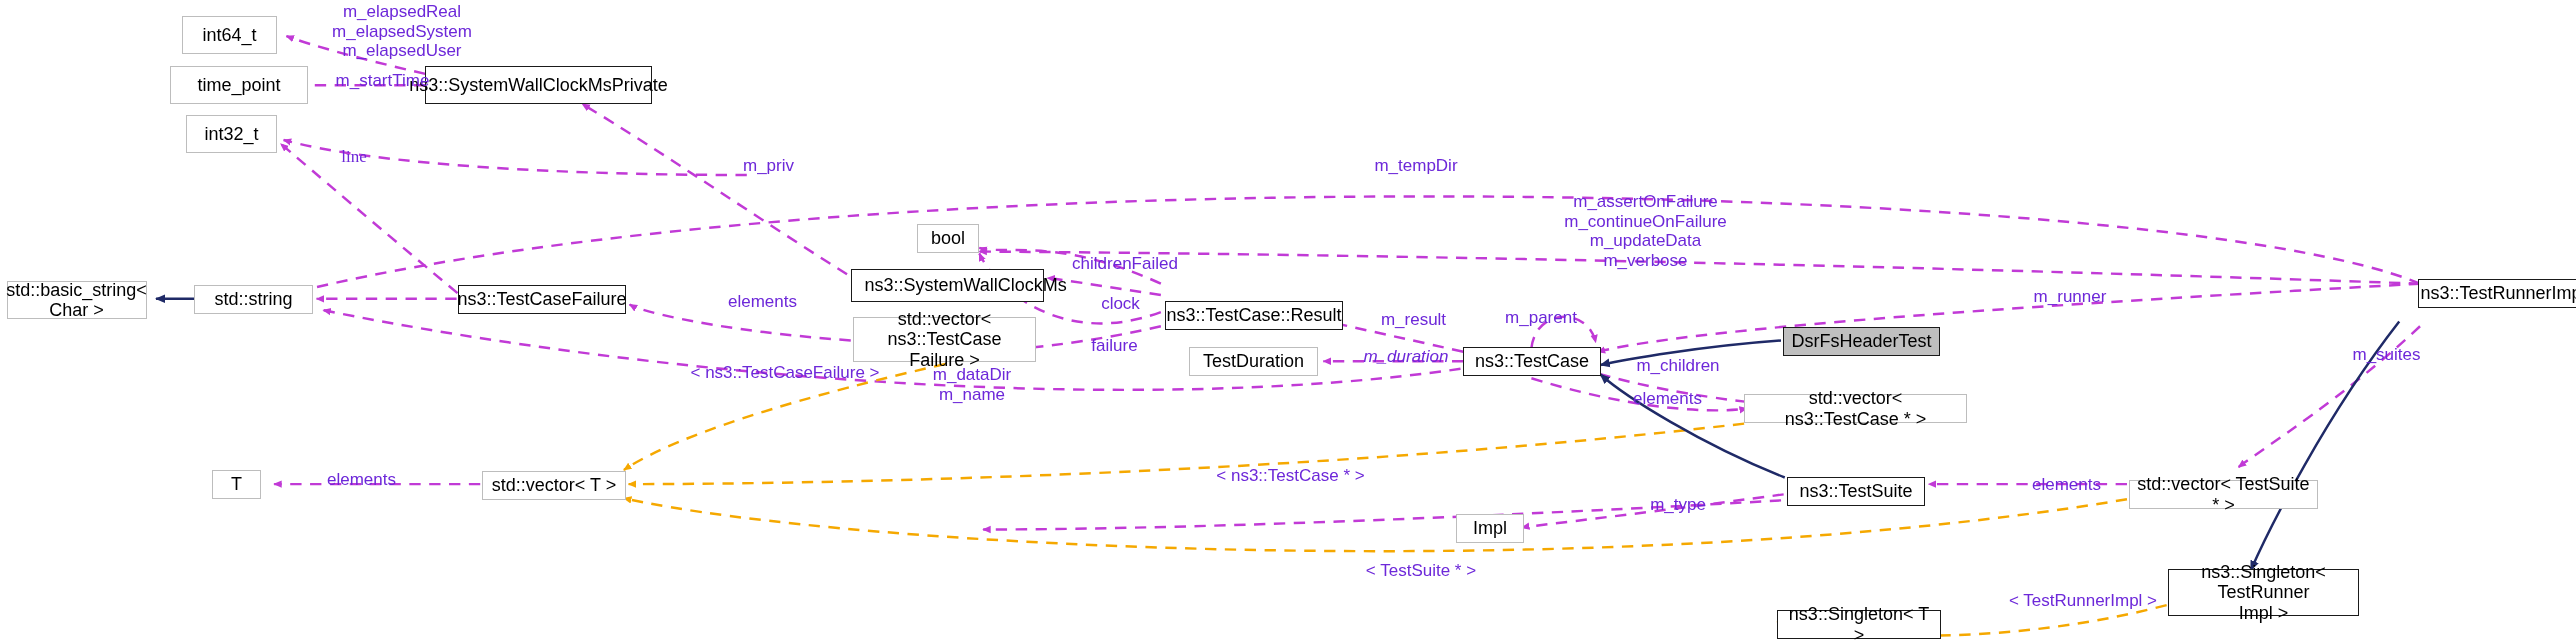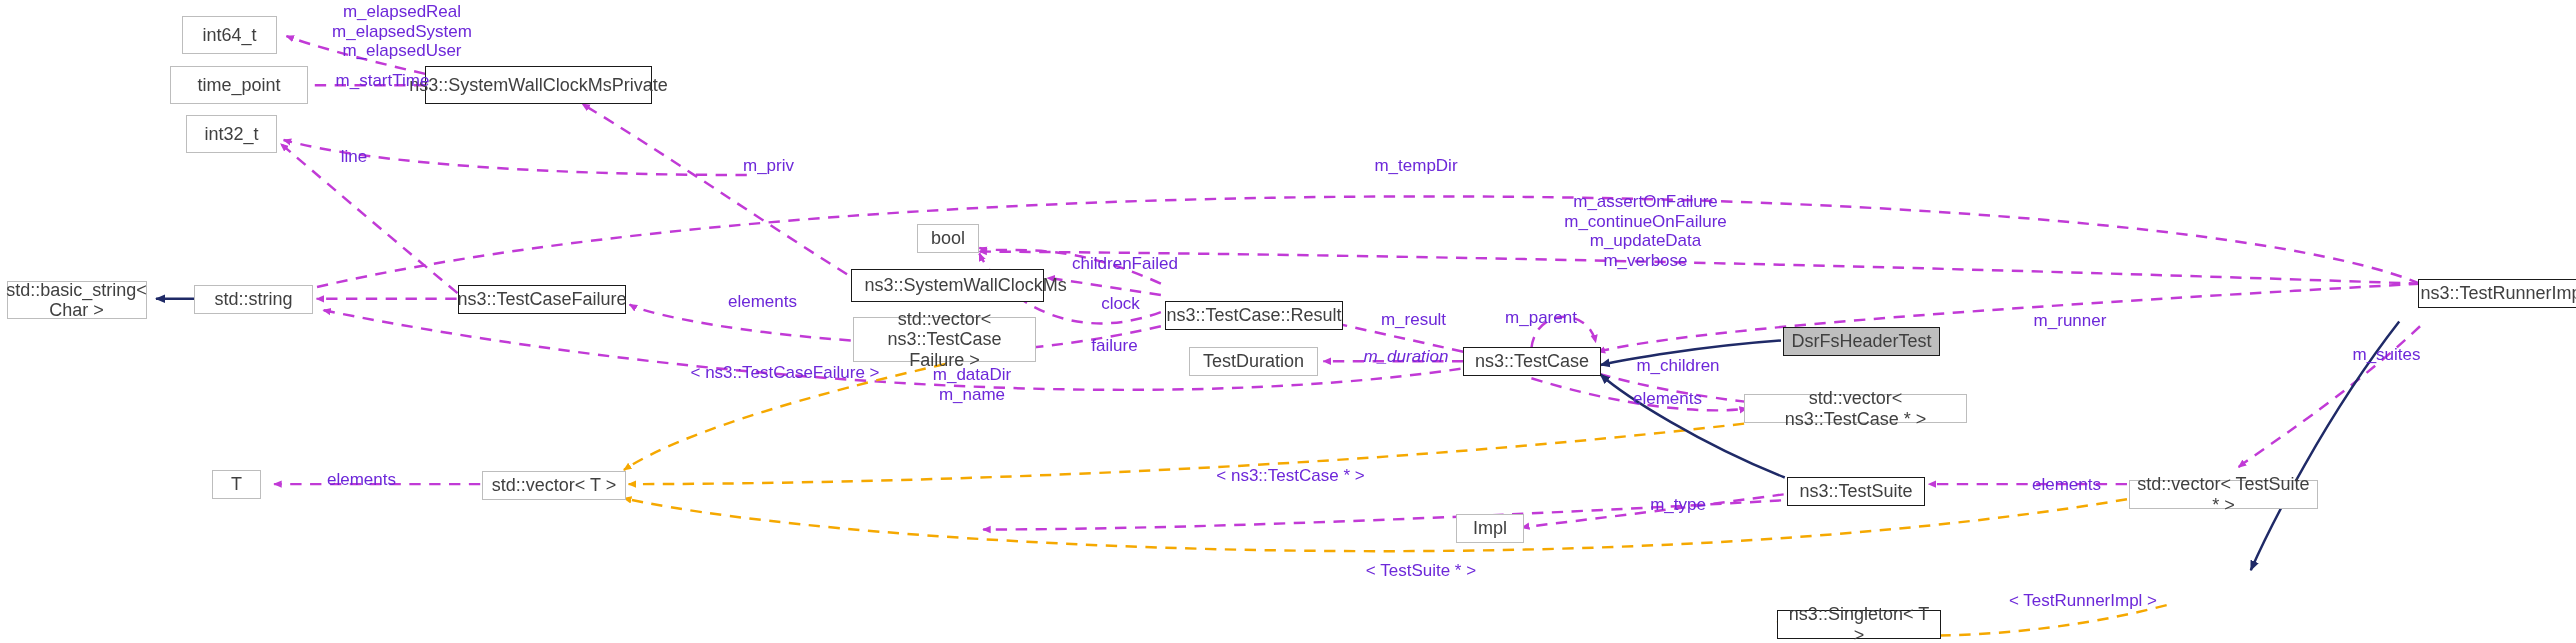--- a/index.html
+++ b/index.html
@@ -24,21 +24,21 @@
     pointer-events: none;
   }
   .node {
     position: absolute;
     box-sizing: border-box;
     display: flex;
     align-items: center;
     justify-content: center;
     text-align: center;
     background: #ffffff;
-    color: #404040;
+    color: #000000;
     font-size: 18px;
     line-height: 1.12;
     white-space: pre-line;
     padding: 1.9px 5.7px;
   }
   
   .node.plain {
     border: 0.9px solid #bdbdbd;
   }
   
@@ -191,48 +191,50 @@
   <div class="node plain" style="left:482px;top:471px;width:144px;height:29px;">std::vector&lt; T &gt;</div>
 
   <div class="node strong" style="left:1787px;top:477px;width:138px;height:29px;">ns3::TestSuite</div>
 
   <div class="node plain" style="left:2129px;top:480px;width:189px;height:29px;">std::vector&lt; TestSuite * &gt;</div>
 
   <div class="node plain" style="left:1456px;top:514px;width:68px;height:29px;">Impl</div>
 
   <div class="node strong" style="left:2418px;top:279px;width:170px;height:29px;">ns3::TestRunnerImpl</div>
 
+  <div class="node strong" style="left:2168px;top:569px;width:191px;height:47px;">ns3::Singleton&lt; TestRunner
+Impl &gt;</div>
 
   <div class="node strong" style="left:1777px;top:610px;width:164px;height:29px;text-align:center;">ns3::Singleton&lt; T &gt;</div>
 
   <div class="edge-label" style="left:279px;top:1.9px;width:246px;">m_elapsedReal
 m_elapsedSystem
 m_elapsedUser</div>
 
   <div class="edge-label" style="left:307px;top:71px;width:151px;">m_startTime</div>
 
-  <div class="edge-label" style="left:321px;top:147px;width:66px;">line</div>
+  <div class="edge-label" style="left:321px;top:147px;width:66px;font-family:Liberation Serif, serif;">line</div>
 
   <div class="edge-label" style="left:721px;top:156px;width:95px;">m_priv</div>
 
   <div class="edge-label" style="left:1350px;top:156px;width:132px;">m_tempDir</div>
 
   <div class="edge-label" style="left:1513px;top:192px;width:265px;">m_assertOnFailure
 m_continueOnFailure
 m_updateData
 m_verbose</div>
 
 
   <div class="edge-label" style="left:1040px;top:254px;width:170px;">childrenFailed</div>
 
   <div class="edge-label" style="left:702px;top:292px;width:121px;">elements</div>
 
   <div class="edge-label" style="left:1078px;top:294px;width:85px;">clock</div>
 
-  <div class="edge-label" style="left:2004px;top:287px;width:132px;margin-top:24px;">m_runner</div>
+  <div class="edge-label" style="left:2004px;top:287px;width:132px;">m_runner</div>
 
   <div class="edge-label" style="left:1352px;top:310px;width:123px;">m_result</div>
 
   <div class="edge-label" style="left:1475px;top:308px;width:132px;">m_parent</div>
 
   <div class="edge-label" style="left:1072px;top:336px;width:85px;">failure</div>
 
   <div class="edge-label" style="left:1335px;top:347px;width:142px;font-style:italic;">m_duration</div>
 
   <div class="edge-label" style="left:1607px;top:356px;width:142px;">m_children</div>

